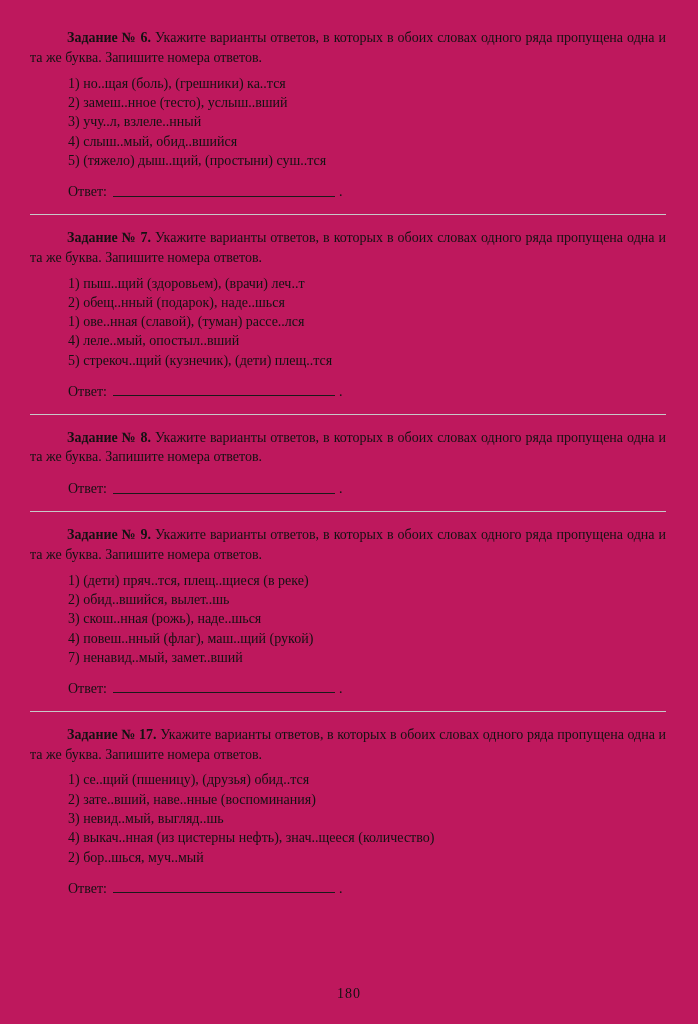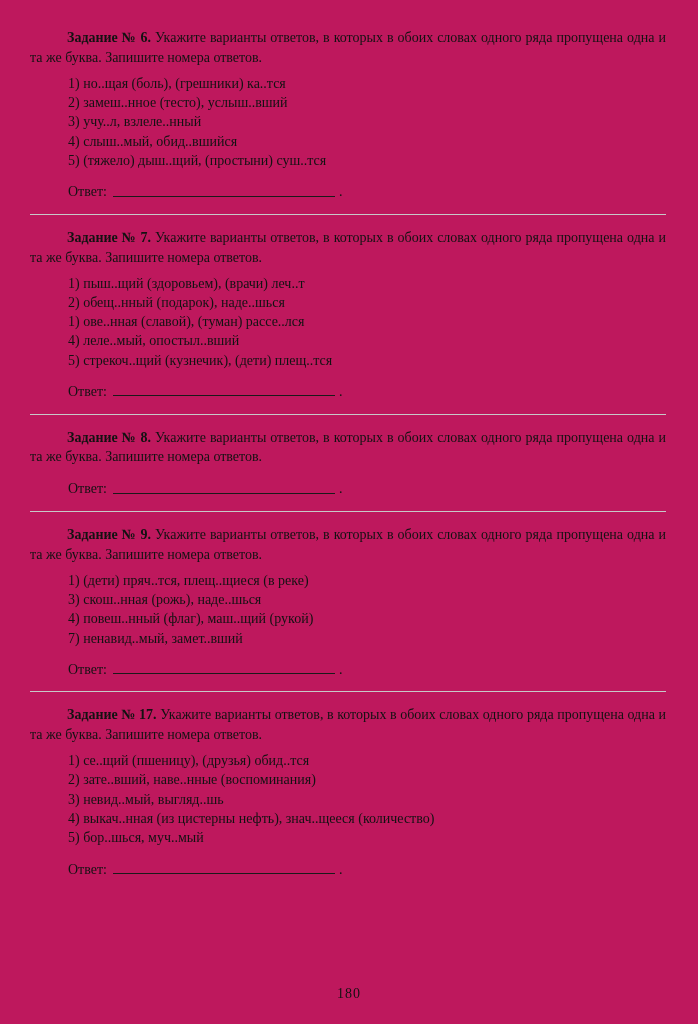--- a/index.html
+++ b/index.html
@@ -97,36 +97,37 @@
     <p class="intro"><b class="task-title">Задание № 8.</b> <span>Укажите варианты ответов, в которых в обоих словах одного ряда про­пущена одна и та же буква. Запишите номера ответов.</span></p>
     <p class="answer"><span>Ответ:</span><span class="answer-line"></span><span>.</span></p>
   </section>
 
   <hr class="divider">
 
   <section class="task">
     <p class="intro"><b class="task-title">Задание № 9.</b> <span>Укажите варианты ответов, в которых в обоих словах одного ряда про­пущена одна и та же буква. Запишите номера ответов.</span></p>
     <div class="options">
       <p class="option">1) (дети) пряч..тся, плещ..щиеся (в реке)</p>
+      <p class="option">2) обид..вшийся, вылет..шь</p>
       <p class="option">3) скош..нная (рожь), наде..шься</p>
       <p class="option">4) повеш..нный (флаг), маш..щий (рукой)</p>
       <p class="option">7) ненавид..мый, замет..вший</p>
     </div>
     <p class="answer"><span>Ответ:</span><span class="answer-line"></span><span>.</span></p>
   </section>
 
   <hr class="divider">
 
   <section class="task">
     <p class="intro"><b class="task-title">Задание № 17.</b> <span>Укажите варианты ответов, в которых в обоих словах одного ряда про­пущена одна и та же буква. Запишите номера ответов.</span></p>
     <div class="options">
       <p class="option">1) се..щий (пшеницу), (друзья) обид..тся</p>
       <p class="option">2) зате..вший, наве..нные (воспоминания)</p>
       <p class="option">3) невид..мый, выгляд..шь</p>
       <p class="option">4) выкач..нная (из цистерны нефть), знач..щееся (количество)</p>
-      <p class="option">5) бор..шься, муч..мый</p>
+      <p class="option">2) бор..шься, муч..мый</p>
     </div>
     <p class="answer"><span>Ответ:</span><span class="answer-line"></span><span>.</span></p>
   </section>
 
   <div class="page-number">180</div>
 
 </div>
 
 </body></html>

